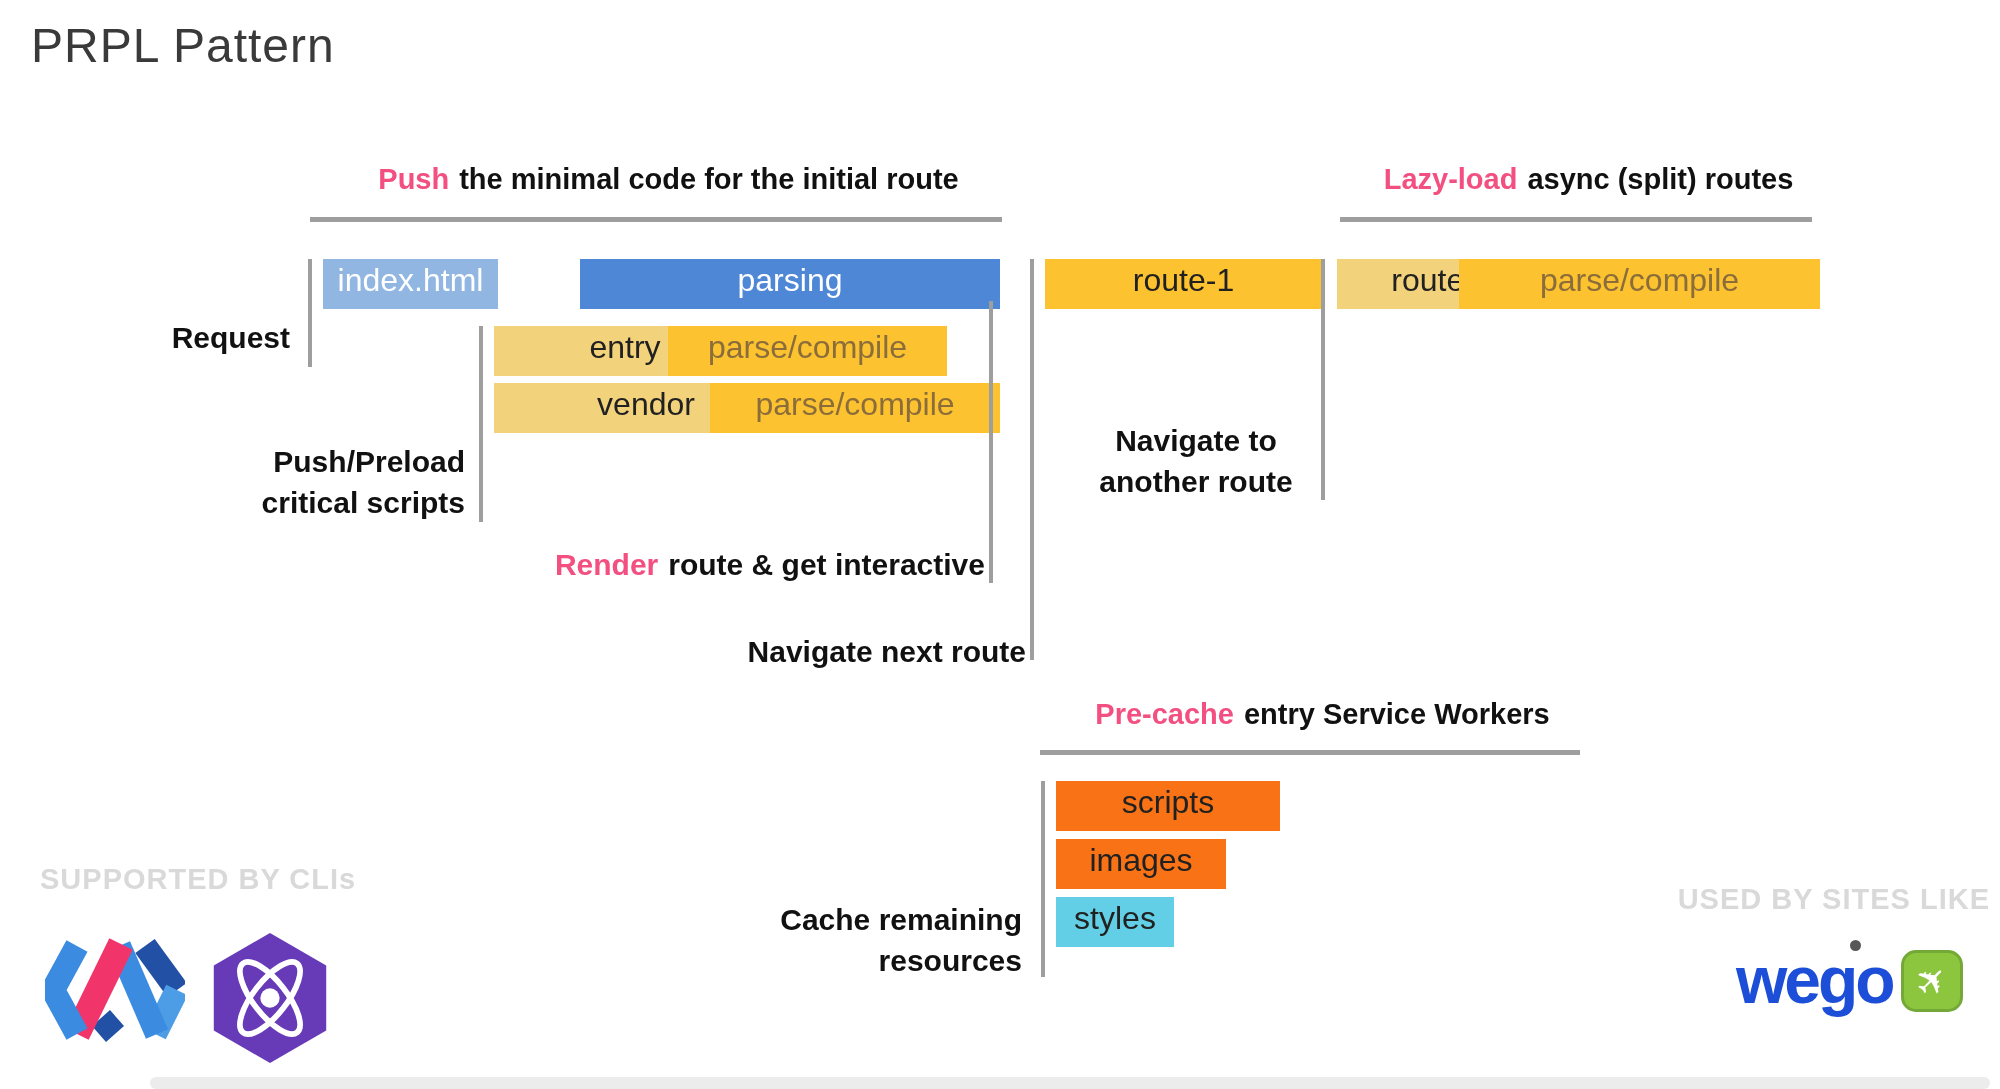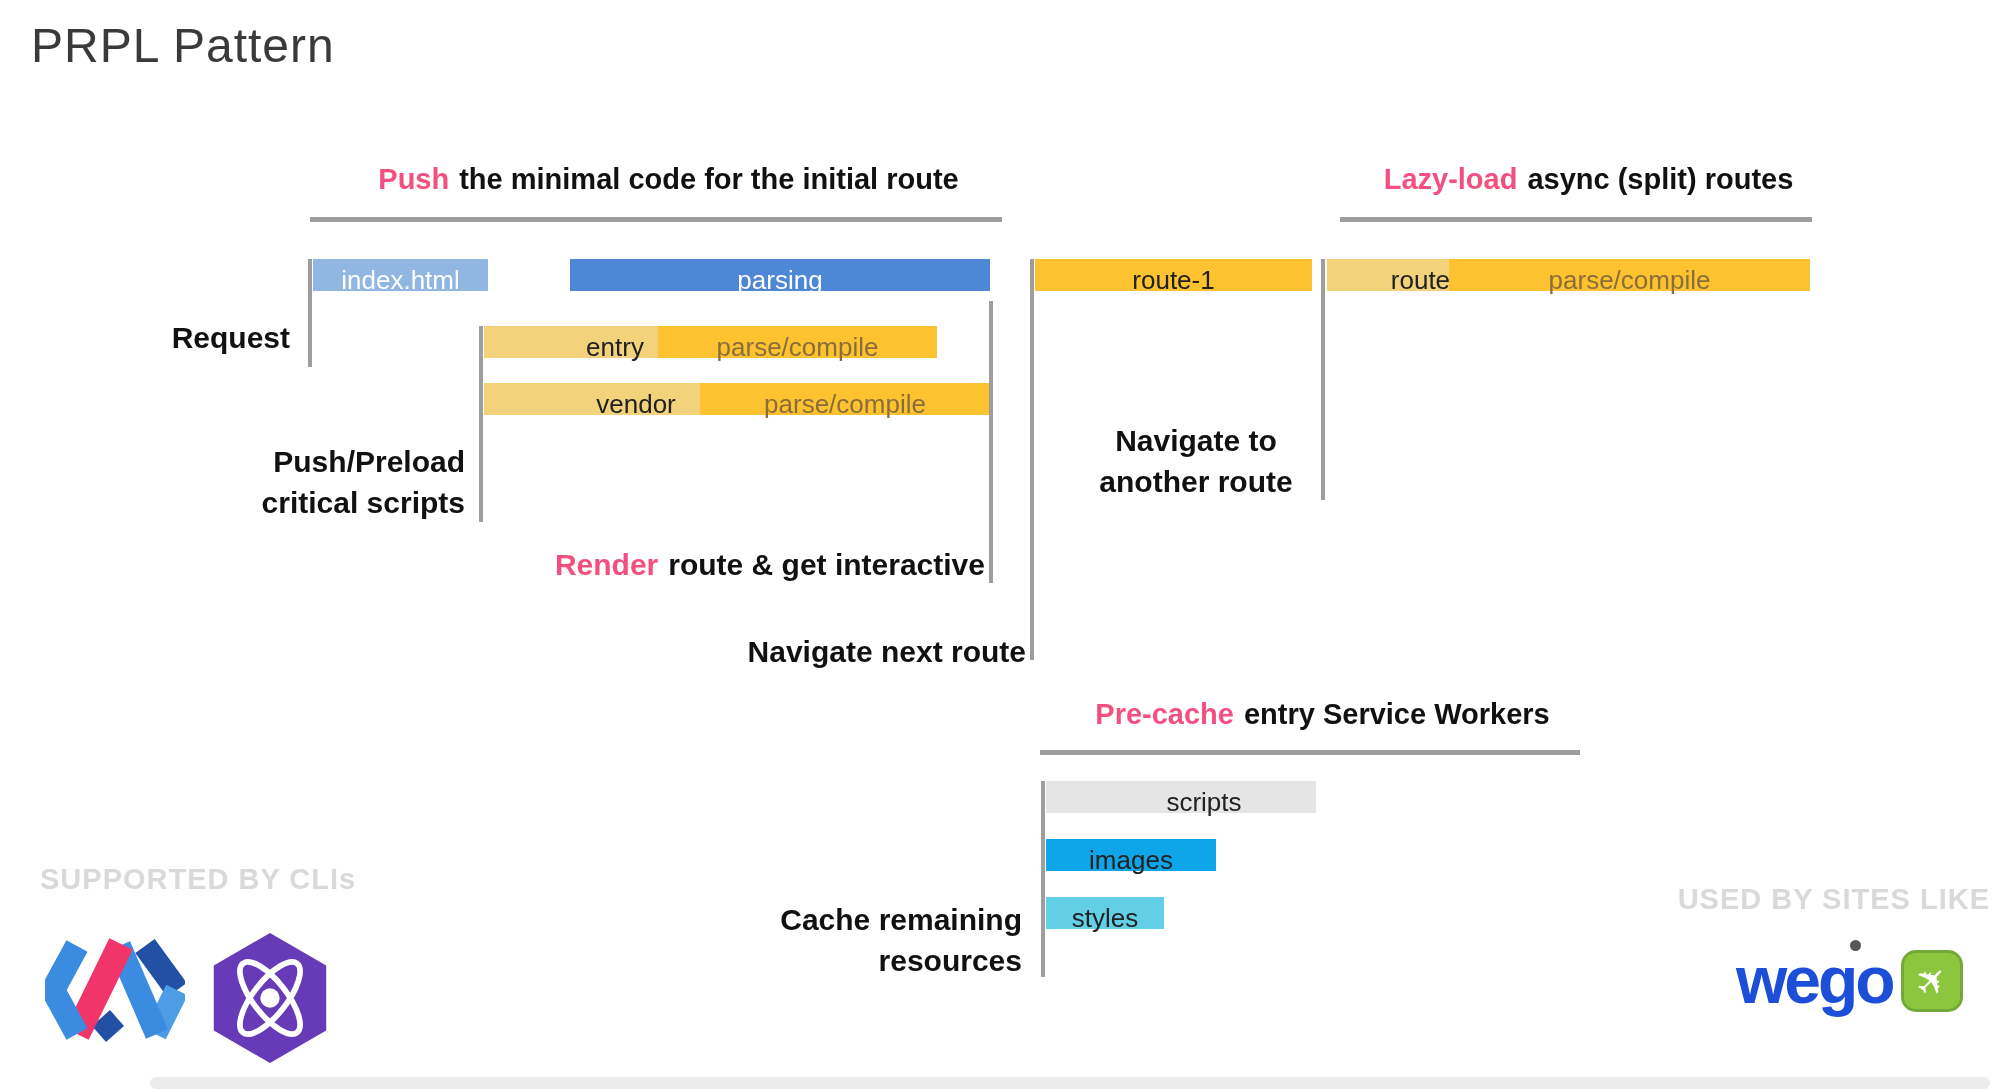--- a/index.html
+++ b/index.html
@@ -8,29 +8,29 @@
     font-family:"Liberation Sans",sans-serif;color:#111;
   }
   .abs{position:absolute;}
   
   .title{left:31px;top:18px;font-size:48px;font-weight:300;color:#3a3a3a;letter-spacing:1px;}
   
   .heading{font-size:29px;font-weight:bold;text-align:center;color:#111;white-space:nowrap;}
   .accent{color:#f34f80;margin-right:10px;margin-left:25px;}
   .rule{height:5px;background:#9e9e9e;}
   
-  .bar{height:32px;line-height:42px;text-align:center;font-size:26px;color:#212121;white-space:nowrap;}
+  .bar{height:50px;line-height:42px;text-align:center;font-size:32px;color:#212121;white-space:nowrap;margin-left:10px;}
   .bar.white-text{color:#ffffff;}
   .bar.parse-text{color:#8a6d3b;}
   .bg-lightblue{background:#91b6e2;}
   .bg-blue{background:#4e87d6;}
   .bg-amber{background:#fcc22f;}
   .bg-tan{background:#f3d27c;padding-left:44px;}
-  .bg-khaki{background:#e5e5e5;padding-left:46px;}
-  .bg-green{background:#0ea5e9;}
+  .bg-khaki{background:#f97316;}
+  .bg-green{background:#f97316;}
   .bg-cyan{background:#62cfe6;}
   
   .vline{width:4px;background:#9e9e9e;}
   
   .rowlabel{font-size:30px;font-weight:bold;color:#111;line-height:41px;white-space:nowrap;}
   .right{text-align:right;}
   .center{text-align:center;}
   
   .watermark{font-size:29px;font-weight:bold;color:#d9d9d9;letter-spacing:1px;white-space:nowrap;}
   .wego-wrap{left:1736px;top:948px;display:flex;align-items:flex-start;}

